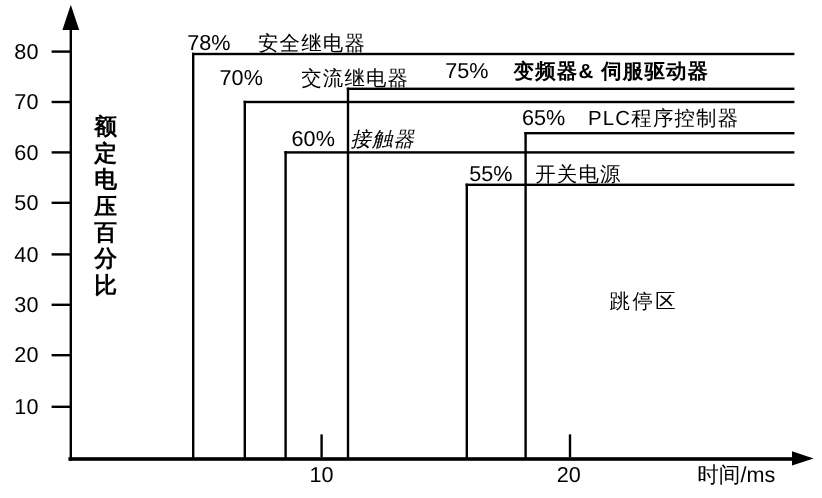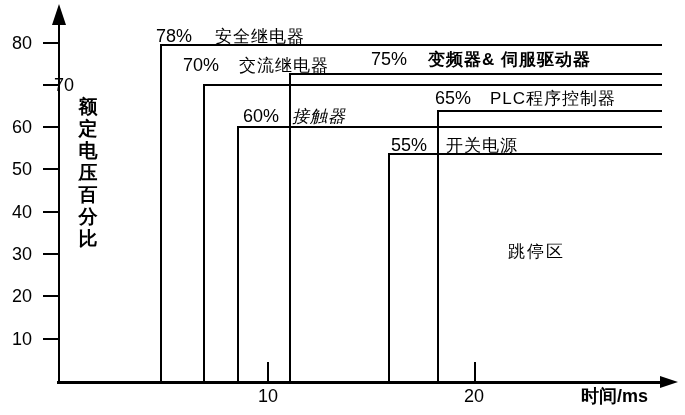--- a/index.html
+++ b/index.html
@@ -13,21 +13,21 @@
   .ylab{position:absolute;left:0;width:32px;text-align:right;
         font-size:18px;line-height:18px;}
   .xlab{position:absolute;width:32px;text-align:center;top:387px;
         font-size:18px;line-height:18px;}
   .pct{position:absolute;font-size:18px;line-height:18px;font-weight:400;}
   .cname{position:absolute;font-size:17px;line-height:17px;font-weight:500;letter-spacing:1px;}
   .yaxis-title{position:absolute;left:77px;top:96px;width:22px;
         font-size:19px;line-height:22px;word-break:break-all;
         text-align:center;font-weight:700;}
   .xaxis-title{position:absolute;left:581px;top:387px;font-size:18px;
-        line-height:18px;font-weight:700;}
+        line-height:18px;font-weight:400;}
   .region{position:absolute;left:508px;top:243px;font-size:17px;
         line-height:17px;font-weight:500;letter-spacing:2px;}
   .arrow-up{position:absolute;left:52px;top:4px;width:0;height:0;
         border-left:7px solid transparent;border-right:7px solid transparent;
         border-bottom:21px solid #000;}
   .arrow-right{position:absolute;left:660px;top:376px;width:0;height:0;
         border-top:6px solid transparent;border-bottom:6px solid transparent;
         border-left:18px solid #000;}
 </style>
 </head>
@@ -42,21 +42,21 @@
   <div class="ytick" style="top:42px;"></div>
   <div class="ytick" style="top:84px;"></div>
   <div class="ytick" style="top:126px;"></div>
   <div class="ytick" style="top:168px;"></div>
   <div class="ytick" style="top:211px;"></div>
   <div class="ytick" style="top:253px;"></div>
   <div class="ytick" style="top:295px;"></div>
   <div class="ytick" style="top:338px;"></div>
 
   <div class="ylab" style="top:34px;">80</div>
-  <div class="ylab" style="top:76px;margin-left:42px;">70</div>
+  <div class="ylab" style="top:76px;">70</div>
   <div class="ylab" style="top:118px;">60</div>
   <div class="ylab" style="top:160px;">50</div>
   <div class="ylab" style="top:203px;">40</div>
   <div class="ylab" style="top:245px;">30</div>
   <div class="ylab" style="top:287px;">20</div>
   <div class="ylab" style="top:330px;">10</div>
 
   <div class="hline" style="left:57px;top:381px;width:605px;height:3px;"></div>
   <div class="arrow-right"></div>
   <div class="xaxis-title">时间/ms</div>
@@ -67,21 +67,21 @@
   <div class="xlab" style="left:458px;">20</div>
 
   <div class="hline" style="left:160px;top:44px;width:502px;"></div>
   <div class="vline" style="left:160px;top:44px;height:339px;"></div>
   <div class="pct" style="left:156px;top:27px;">78%</div>
   <div class="cname" style="left:215px;top:28px;">安全继电器</div>
 
   <div class="hline" style="left:203px;top:84px;width:459px;"></div>
   <div class="vline" style="left:203px;top:84px;height:299px;"></div>
   <div class="pct" style="left:183px;top:56px;">70%</div>
-  <div class="cname" style="left:239px;top:57px;text-align:center;">交流继电器</div>
+  <div class="cname" style="left:251px;top:57px;text-align:center;">交流继电器</div>
 
   <div class="hline" style="left:289px;top:73px;width:373px;"></div>
   <div class="vline" style="left:289px;top:73px;height:310px;"></div>
   <div class="pct" style="left:371px;top:50px;">75%</div>
   <div class="cname" style="left:428px;top:51px;font-weight:bold;">变频器&amp; 伺服驱动器</div>
 
   <div class="hline" style="left:437px;top:110px;width:225px;"></div>
   <div class="vline" style="left:437px;top:110px;height:273px;"></div>
   <div class="pct" style="left:435px;top:89px;">65%</div>
   <div class="cname" style="left:490px;top:90px;">PLC程序控制器</div>

